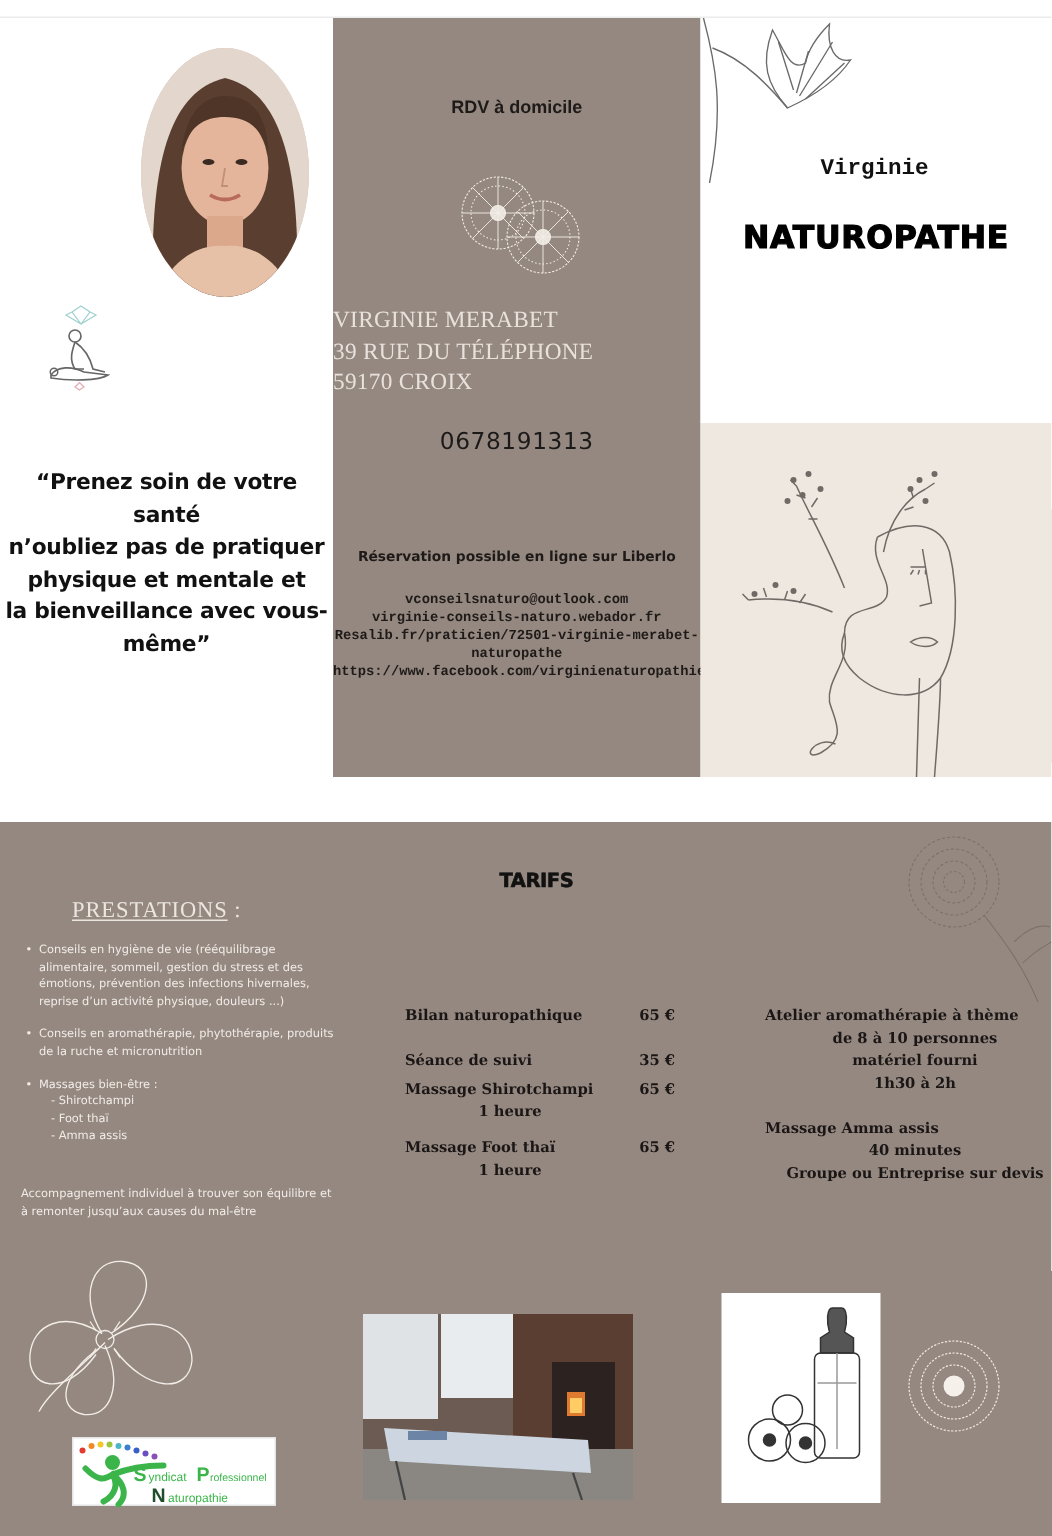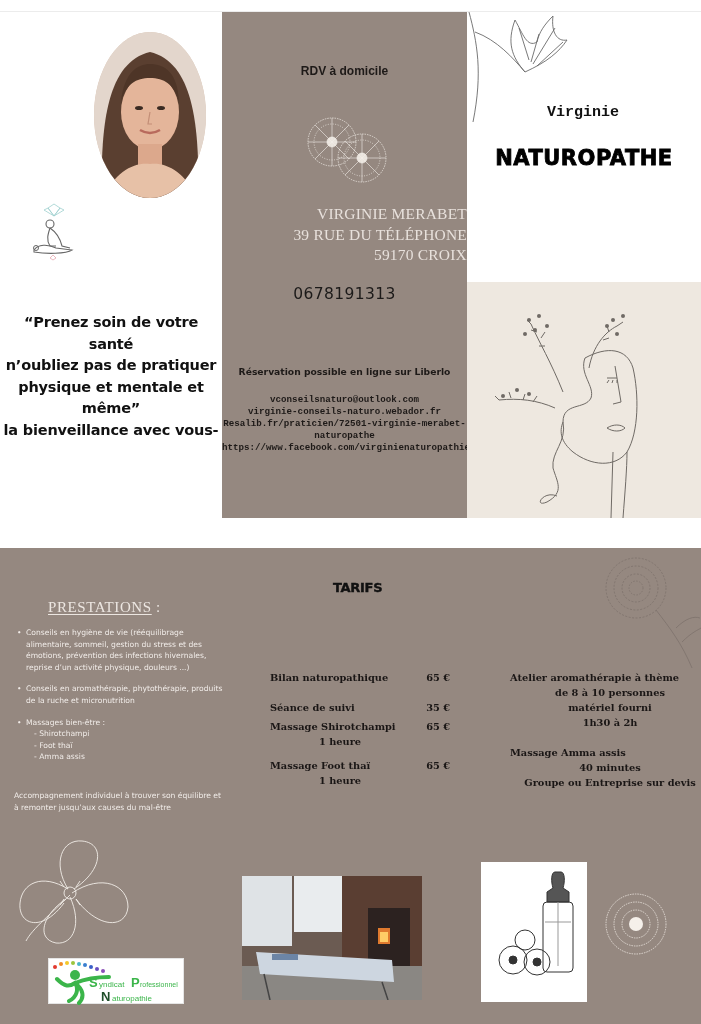--- a/index.html
+++ b/index.html
@@ -10,21 +10,21 @@
 
   
   .p1-left { position: absolute; left: 0; top: 12px; width: 222px; height: 506px; background: #ffffff; }
   .portrait { position: absolute; left: 94px; top: 20px; width: 112px; height: 166px; border-radius: 50%; overflow: hidden; background: #d9c3b2; }
   .massage-logo { position: absolute; left: 26px; top: 190px; width: 56px; height: 60px; }
   .quote { position: absolute; left: 0; top: 300px; width: 222px; text-align: center; font-family: "DejaVu Sans", sans-serif; font-weight: bold; font-size: 14.5px; line-height: 21.5px; color: #111; letter-spacing: -0.2px; }
 
   .p1-mid { position: absolute; left: 222px; top: 12px; width: 245px; height: 506px; background: #958880; }
   .rdv { position: absolute; left: 0; top: 52px; width: 245px; text-align: center; font-family: "Liberation Sans", sans-serif; font-weight: bold; font-size: 12px; color: #1e1a18; }
   .dandelions { position: absolute; left: 76px; top: 100px; width: 100px; height: 80px; }
-  .address { position: absolute; left: 0; top: 192px; width: 245px; text-align: right; font-family: "Liberation Serif", serif; font-size: 15.5px; line-height: 20.5px; color: #e8e1dc; letter-spacing: 0.2px; }
+  .address { position: absolute; left: 0; top: 192px; width: 245px; text-align: left; font-family: "Liberation Serif", serif; font-size: 15.5px; line-height: 20.5px; color: #e8e1dc; letter-spacing: 0.2px; }
   .phone { position: absolute; left: 0; top: 273px; width: 245px; text-align: center; font-family: "DejaVu Sans", sans-serif; font-size: 15.5px; color: #1c1a19; letter-spacing: 0.4px; }
   .resa { position: absolute; left: 0; top: 354px; width: 245px; text-align: center; font-family: "DejaVu Sans", sans-serif; font-weight: bold; font-size: 9.2px; color: #1e1a18; }
   .contacts { position: absolute; left: 0; top: 382px; width: 245px; text-align: center; font-family: Liberation Mono, monospace; font-weight: bold; font-size: 9.2px; line-height: 12px; color: #1e1a18; }
   .contacts div { white-space: nowrap; }
 
   .p1-right { position: absolute; left: 467px; top: 12px; width: 234px; height: 270px; background: #ffffff; }
   .leaf-art { position: absolute; left: 0; top: 0; width: 110px; height: 110px; }
   .name-small { position: absolute; left: 0; top: 92px; width: 256px; padding-left: 80px; font-family: Liberation Mono, monospace; font-weight: bold; font-size: 15px; color: #111; }
   .name-big { position: absolute; left: 0; top: 134px; width: 234px; text-align: center; font-family: "DejaVu Sans", sans-serif; font-weight: 900; font-size: 21px; color: #000; letter-spacing: 0.5px; -webkit-text-stroke: 0.8px #000; }
 
@@ -88,22 +88,22 @@
       <path d="M8 48 C12 42 22 42 30 46 L46 48 C40 52 20 52 8 50 Z" fill="none" stroke="#666" stroke-width="1.1"></path>
       <circle cx="10" cy="46" r="2.5" fill="none" stroke="#666" stroke-width="1"></circle>
       <path d="M24 56 l3 -3 l3 3 l-3 2 z" fill="none" stroke="#e6a8b0" stroke-width="0.8"></path>
     </svg>
   </div>
 
   <div class="quote">
     <div>“Prenez soin de votre santé</div>
     <div>n’oubliez pas de pratiquer</div>
     <div>physique et mentale et</div>
+    <div>la bienveillance avec vous-</div>
     <div>même”</div>
-    <div>la bienveillance avec vous-</div>
   </div>
 </section>
 
 <section class="p1-mid">
   <div class="rdv">RDV à domicile</div>
 
   <div class="dandelions">
     <svg width="100" height="80" viewBox="0 0 100 80">
       <g stroke="#f3efe9" stroke-width="0.7" fill="none">
         <circle cx="34" cy="30" r="24" stroke-dasharray="1.5 1"></circle>

